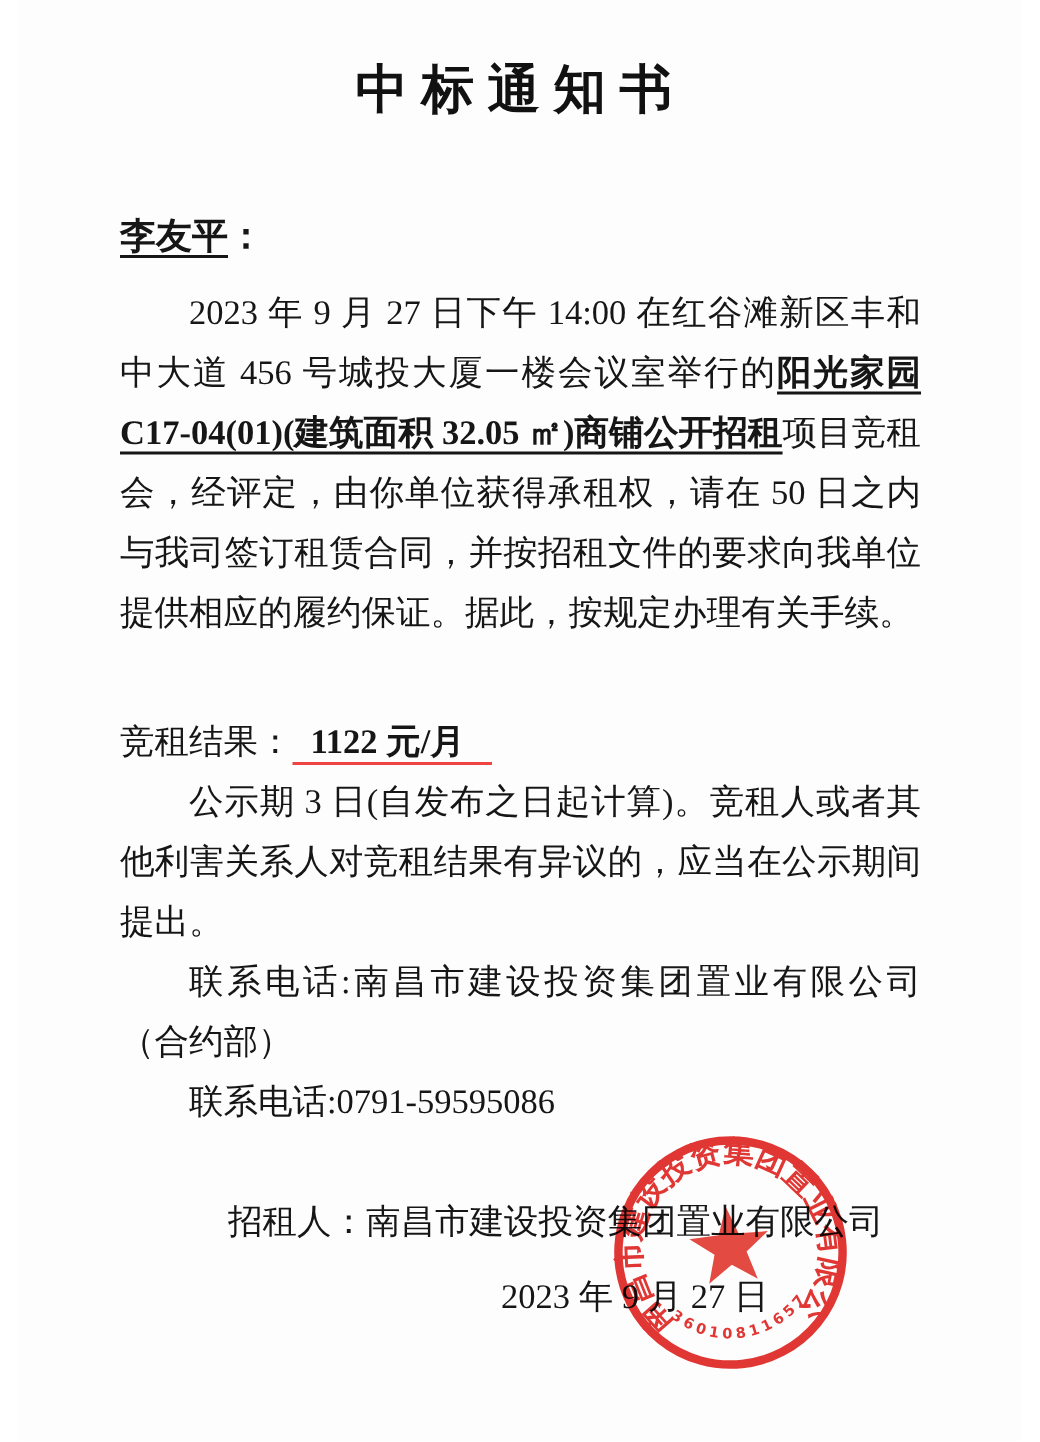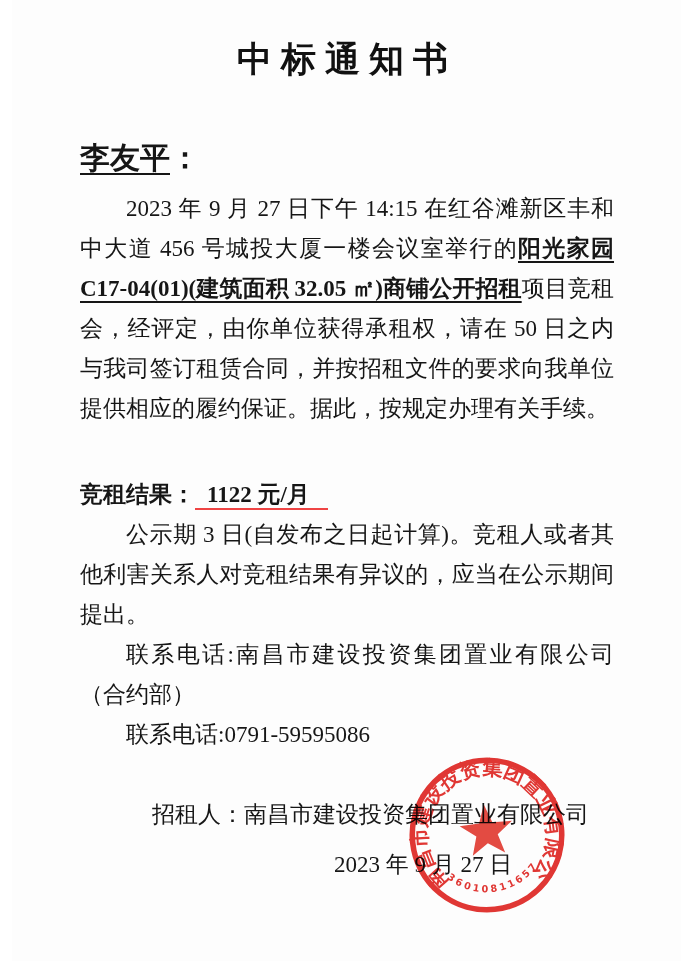--- a/index.html
+++ b/index.html
@@ -18,21 +18,21 @@
     margin:0;
     padding-top:6px;
     text-align:center;
     font-size:35px;
     font-weight:bold;
     letter-spacing:9px;
     color:#111;
   }
   .recipient{
     margin:58px 0 0 0;
-    font-size:30px;
+    font-size:24px;
     font-weight:bold;
     line-height:34px;
   }
   .uline{
     text-decoration:underline;
     text-underline-offset:5px;
     text-decoration-thickness:1.6px;
   }
   .para{
     margin:0;
@@ -48,21 +48,21 @@
     font-weight:bold;
     text-decoration:underline;
     text-underline-offset:5px;
     text-decoration-thickness:1.8px;
   }
   .result-line{
     margin:46px 0 0 0;
     font-size:23px;
     line-height:40px;
   }
-  .result-label{ font-weight:bold; }
+  .result-label{ font-weight:normal; }
   .fill-line{
     font-weight:bold;
     border-bottom:2px solid #ef4444;
     padding:0 18px 1px 12px;
   }
   .notice{ }
   .notice p{ margin:0; }
   .signature{
     position:absolute;
     left:0; top:798px;
@@ -95,21 +95,21 @@
 </style>
 </head>
 <body>
 
 <div class="page">
 
   <h1 class="doc-title">中标通知书</h1>
 
   <p class="recipient"><span class="uline">李友平</span><span>：</span></p>
 
-  <p class="para indent p1"><span>2023 年 9 月 27 日下午 14:15 在红谷滩新区丰和中大道 456 号城投大厦一楼会议室举行的</span><span class="bold-u">阳光家园 C17-04(01)(建筑面积 32.05 ㎡)商铺公开招租</span><span>项目竞租会，经评定，由你单位获得承租权，请在 50 日之内与我司签订租赁合同，并按招租文件的要求向我单位提供相应的履约保证。据此，按规定办理有关手续。</span></p>
+  <p class="para indent p1"><span>2023 年 9 月 27 日下午 14:00 在红谷滩新区丰和中大道 456 号城投大厦一楼会议室举行的</span><span class="bold-u">阳光家园 C17-04(01)(建筑面积 32.05 ㎡)商铺公开招租</span><span>项目竞租会，经评定，由你单位获得承租权，请在 50 日之内与我司签订租赁合同，并按招租文件的要求向我单位提供相应的履约保证。据此，按规定办理有关手续。</span></p>
 
   <p class="result-line"><span class="result-label">竞租结果：</span><span class="fill-line">1122 元/月</span></p>
 
   <div class="notice">
     <p class="para indent">公示期 3 日(自发布之日起计算)。竞租人或者其他利害关系人对竞租结果有异议的，应当在公示期间提出。</p>
     <p class="para indent">联系电话:南昌市建设投资集团置业有限公司（合约部）</p>
     <p class="para indent">联系电话:0791-59595086</p>
   </div>
 
   <div class="signature">

